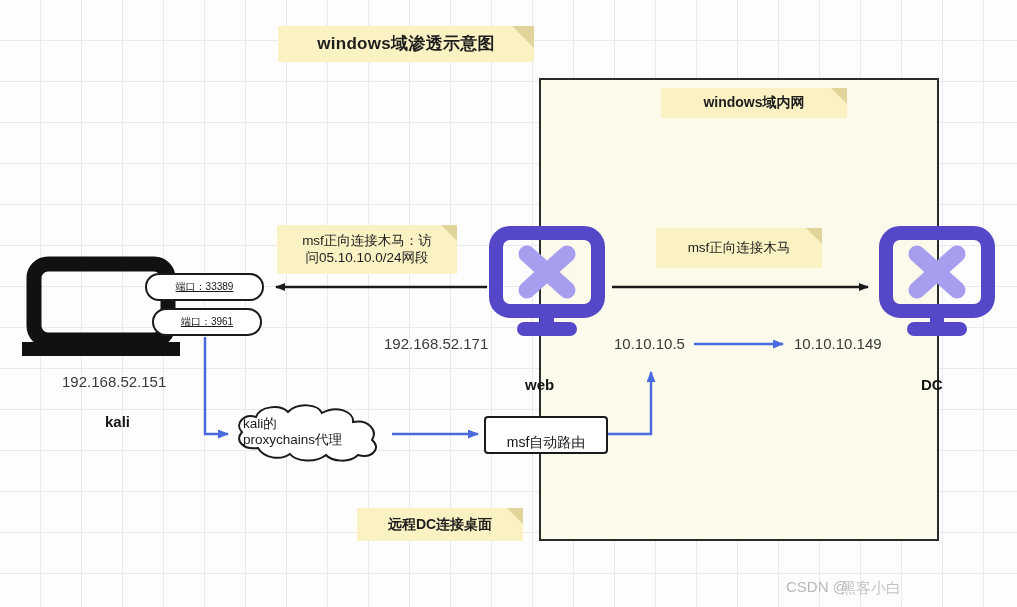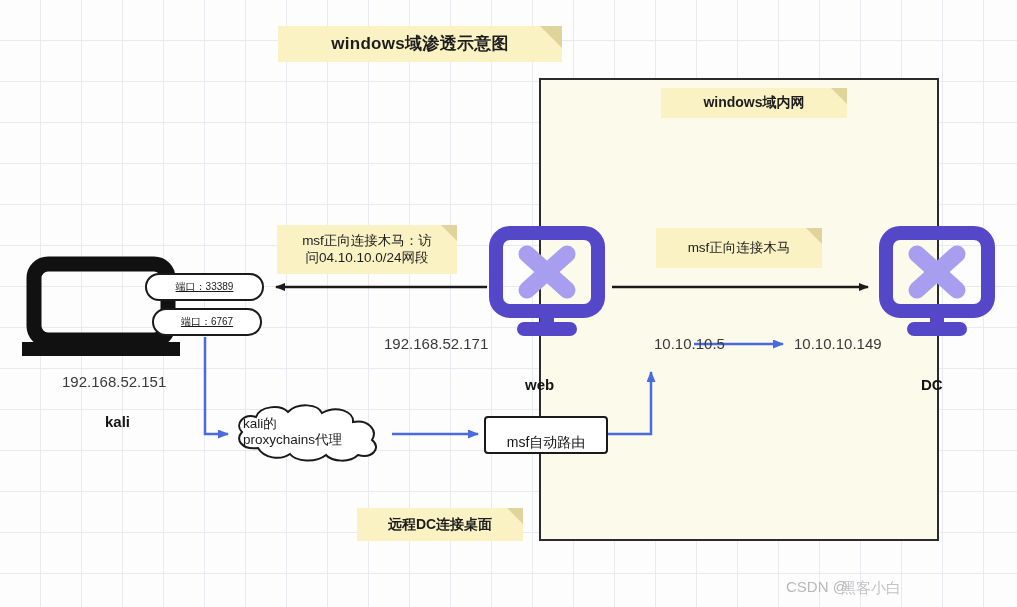--- a/index.html
+++ b/index.html
@@ -53,21 +53,21 @@
     height: 0;
     border-top: 16px solid #e0d49a;
     border-left: 16px solid transparent;
   }
   .note.bigfold .fold {
     border-top-width: 22px;
     border-left-width: 22px;
   }
 
   #note-title {
-    left: 278px; top: 26px; width: 284px; height: 36px;
+    left: 278px; top: 26px; width: 256px; height: 36px;
     font-size: 17px; font-weight: bold; letter-spacing: .3px;
   }
   #note-innernet {
     left: 661px; top: 88px; width: 186px; height: 30px;
     font-size: 14px; font-weight: bold;
   }
   #note-reverse {
     left: 277px; top: 225px; width: 180px; height: 49px;
     font-size: 13.5px; padding: 0 7px;
   }
@@ -114,21 +114,21 @@
     color: #3a3a3a;
     font-size: 15px;
     white-space: nowrap;
   }
   .txt.bold { font-weight: bold; color: #151515; }
 
   #ip-kali   { left: 62px;  top: 373px; }
   #name-kali { left: 105px; top: 413px; }
   #ip-web    { left: 384px; top: 335px; }
   #name-web  { left: 525px; top: 376px; }
-  #ip-web-in { left: 614px; top: 335px; margin-left: 40px; }
+  #ip-web-in { left: 614px; top: 335px; }
   #ip-dc     { left: 794px; top: 335px; }
   #name-dc   { left: 921px; top: 376px; }
 
   
   #msf-route {
     position: absolute;
     left: 484px; top: 416px;
     width: 124px; height: 38px;
     background: #ffffff;
     border: 2px solid #1a1a1a;
@@ -250,40 +250,40 @@
   </div>
 
   <div class="note" id="note-innernet">
     <span>windows域内网</span>
     <span class="fold"></span>
   </div>
 
   <div class="note" id="note-reverse">
     <div>
       <div>msf正向连接木马：访</div>
-      <div>问04.10.10.0/24网段</div>
+      <div>问05.10.10.0/24网段</div>
     </div>
     <span class="fold"></span>
   </div>
 
   <div class="note" id="note-forward">
     <span>msf正向连接木马</span>
     <span class="fold"></span>
   </div>
 
   <div class="note" id="note-rdp">
     <span>远程DC连接桌面</span>
     <span class="fold"></span>
   </div>
 
   <div class="pill" id="pill-33389">
     <span>端口：33389</span>
   </div>
   <div class="pill" id="pill-6767">
-    <span>端口：6767</span>
+    <span>端口：3961</span>
   </div>
 
   <div id="msf-route">
     <span>msf自动路由</span>
   </div>
 
   <div class="txt" id="ip-kali">192.168.52.151</div>
   <div class="txt bold" id="name-kali">kali</div>
 
   <div class="txt" id="ip-web">192.168.52.171</div>

